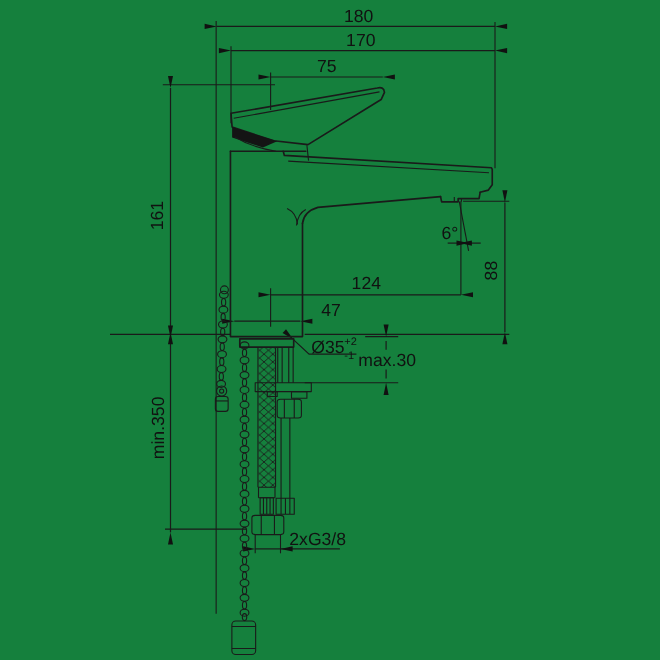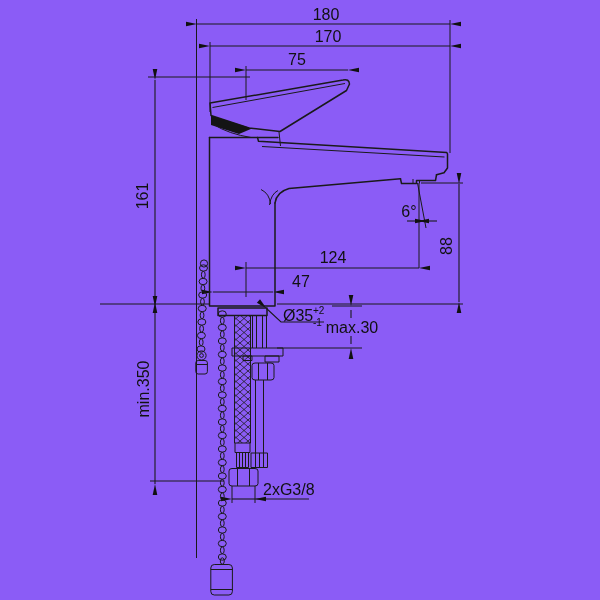--- a/index.html
+++ b/index.html
@@ -1,16 +1,16 @@
 <!DOCTYPE html>
 <html><head>
 <meta charset="utf-8">
 <style>
   html,body{margin:0;padding:0;background:#ffffff;}
-  #stage{position:relative;width:600px;height:600px;background:#8b5cf6;overflow:hidden;
+  #stage{position:relative;width:600px;height:600px;background:#15803d;overflow:hidden;
          font-family:"Liberation Sans",sans-serif;}
   svg{display:block;}
   text{fill:#111;font-family:"Liberation Sans",sans-serif;}
   .dim{font-size:16px;}
   .tol{font-size:10px;}
   .ext{stroke:#1a1a1a;stroke-width:1;fill:none;}
   .dml{stroke:#1a1a1a;stroke-width:1.1;fill:none;}
   .part{stroke:#1a1a1a;stroke-width:1.5;fill:none;stroke-linejoin:round;stroke-linecap:round;}
   .thin{stroke:#1a1a1a;stroke-width:1;fill:none;stroke-linejoin:round;}
   .filldark{fill:#141414;stroke:none;}

